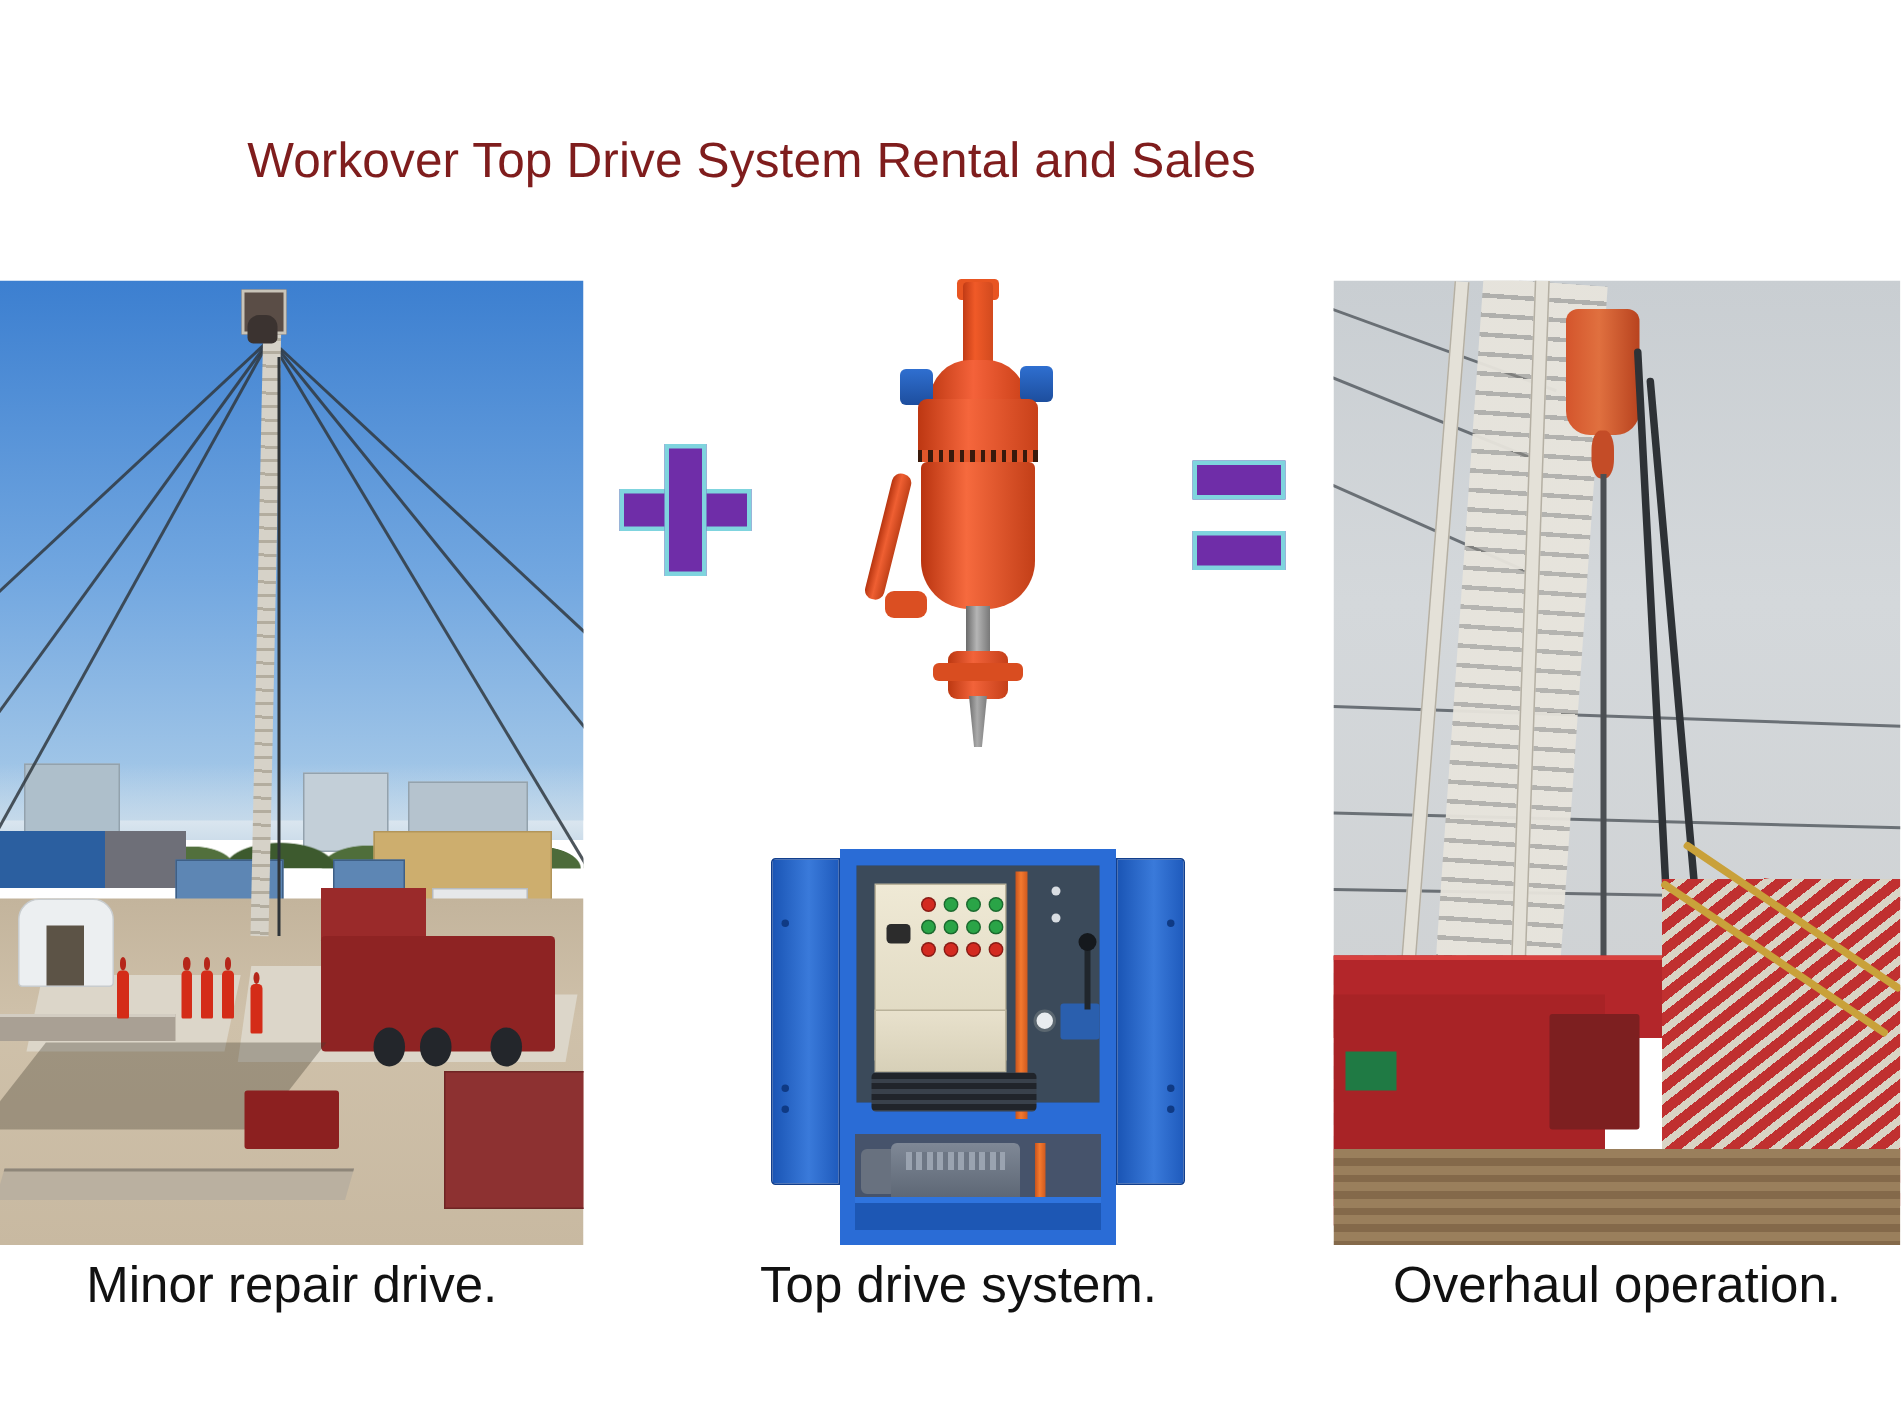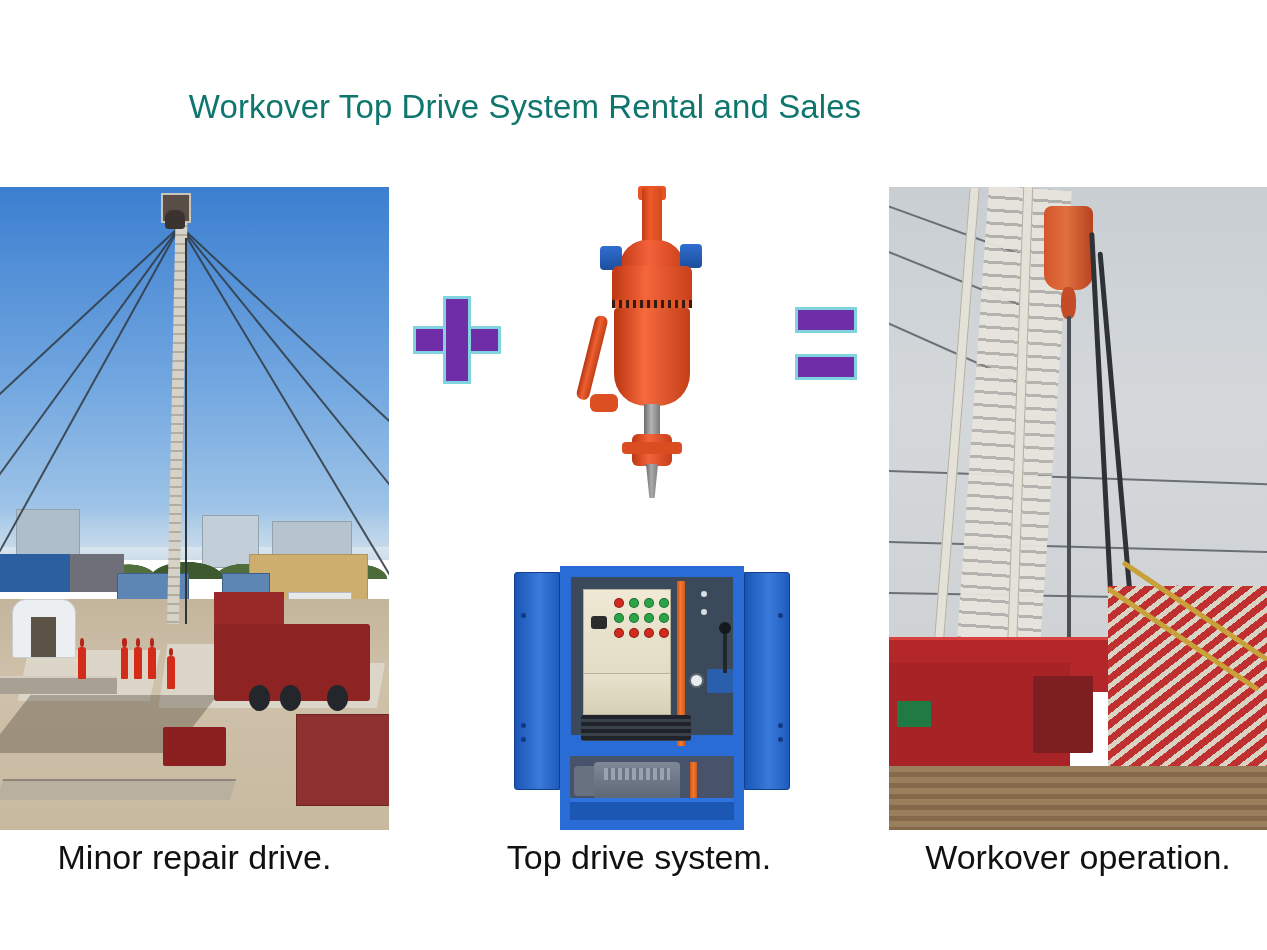--- a/index.html
+++ b/index.html
@@ -17,24 +17,23 @@
 
   
   .slide-title {
     position: absolute;
     top: 88px;
     left: 0;
     width: 1002px;
     text-align: center;
     font-size: 33px;
     font-weight: 400;
-    color: #0f766e;
+    color: #7f1d1d;
     letter-spacing: 0.1px;
     white-space: nowrap;
-    padding-left: 24px;
   }
 
   
   .panel {
     position: absolute;
     top: 187px;
     height: 643px;
     overflow: hidden;
   }
   .panel-left  { left: 0px;   width: 389px; }
@@ -817,13 +816,13 @@
     <div class="hand-rail" style="left:58%;top:62%;width:48%;transform:rotate(34deg);"></div>
     <div class="hand-rail" style="left:62%;top:58%;width:46%;transform:rotate(34deg);"></div>
 
     <div class="deck"></div>
     <div class="green-sign"></div>
   </div>
 </div>
 
 <div class="caption cap-left">Minor repair drive.</div>
 <div class="caption cap-center">Top drive system.</div>
-<div class="caption cap-right">Workover operation.</div>
+<div class="caption cap-right">Overhaul operation.</div>
 
 </body></html>

